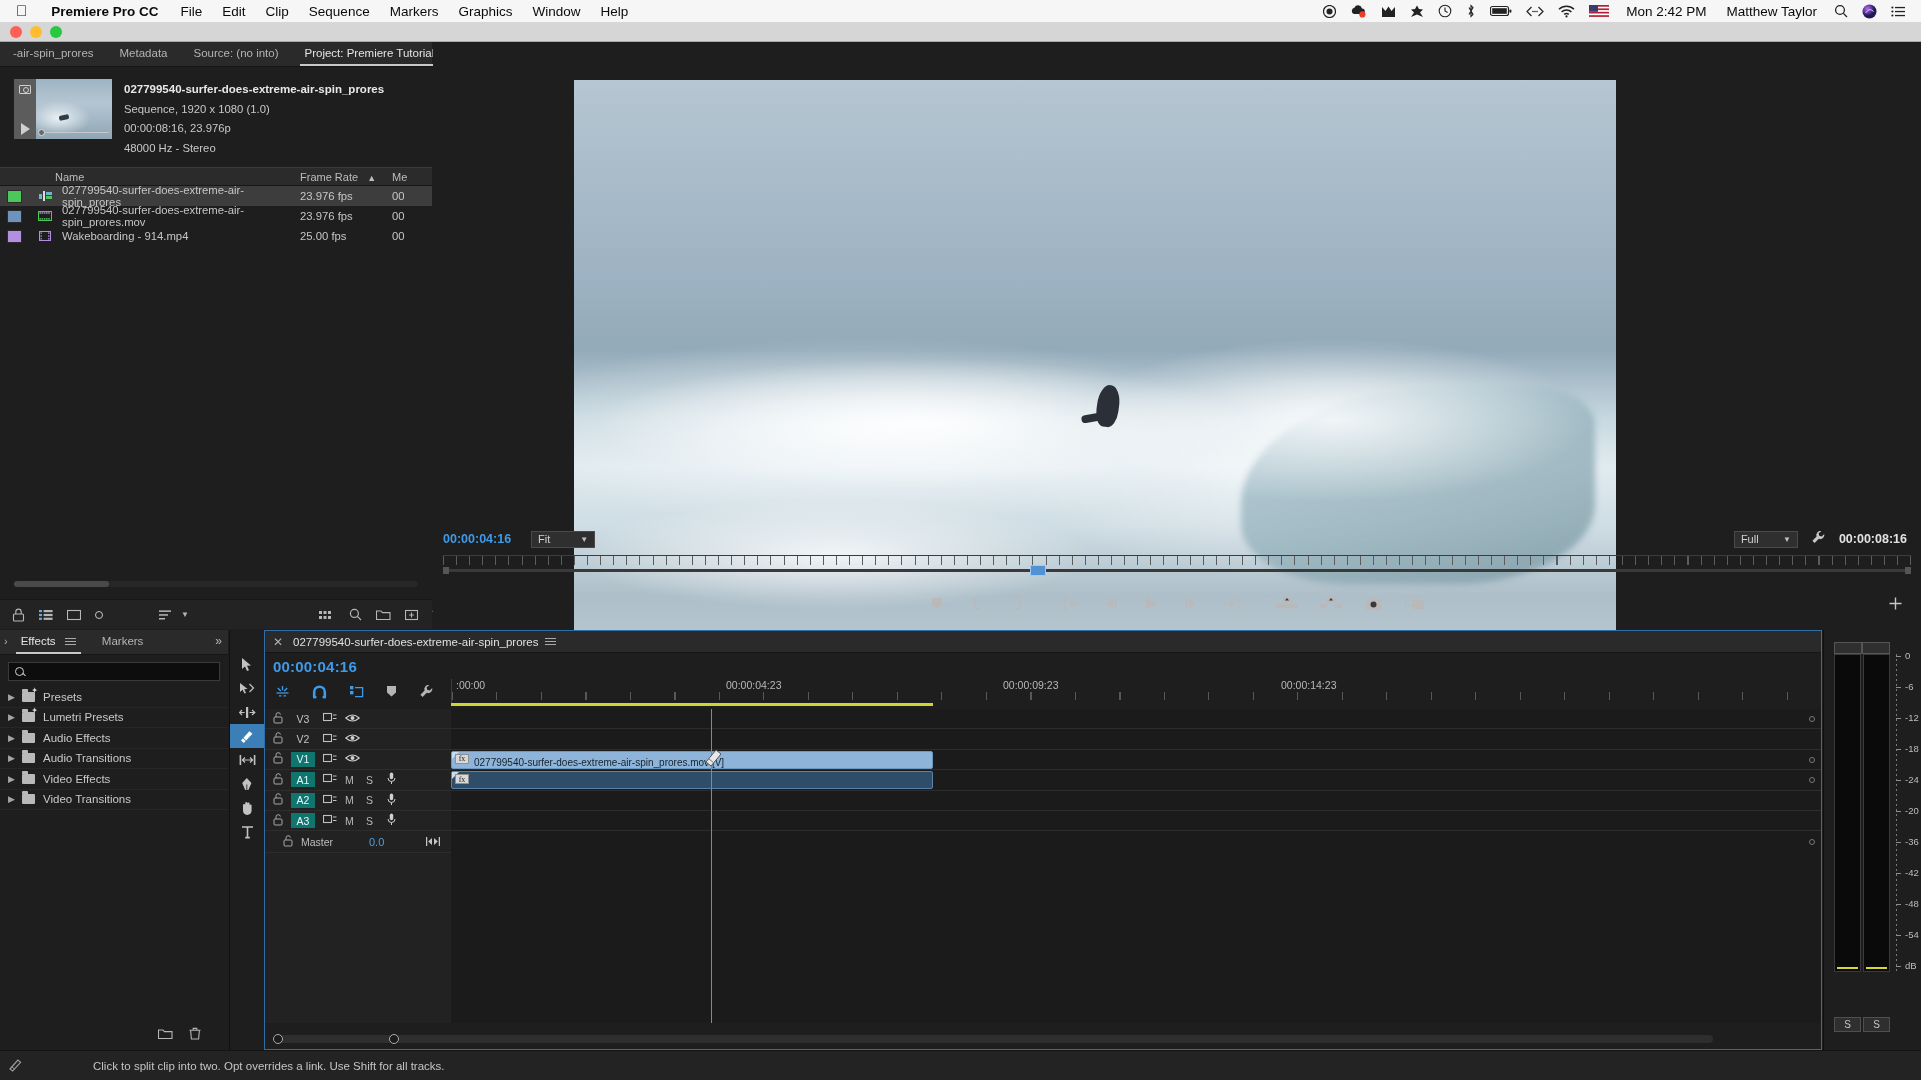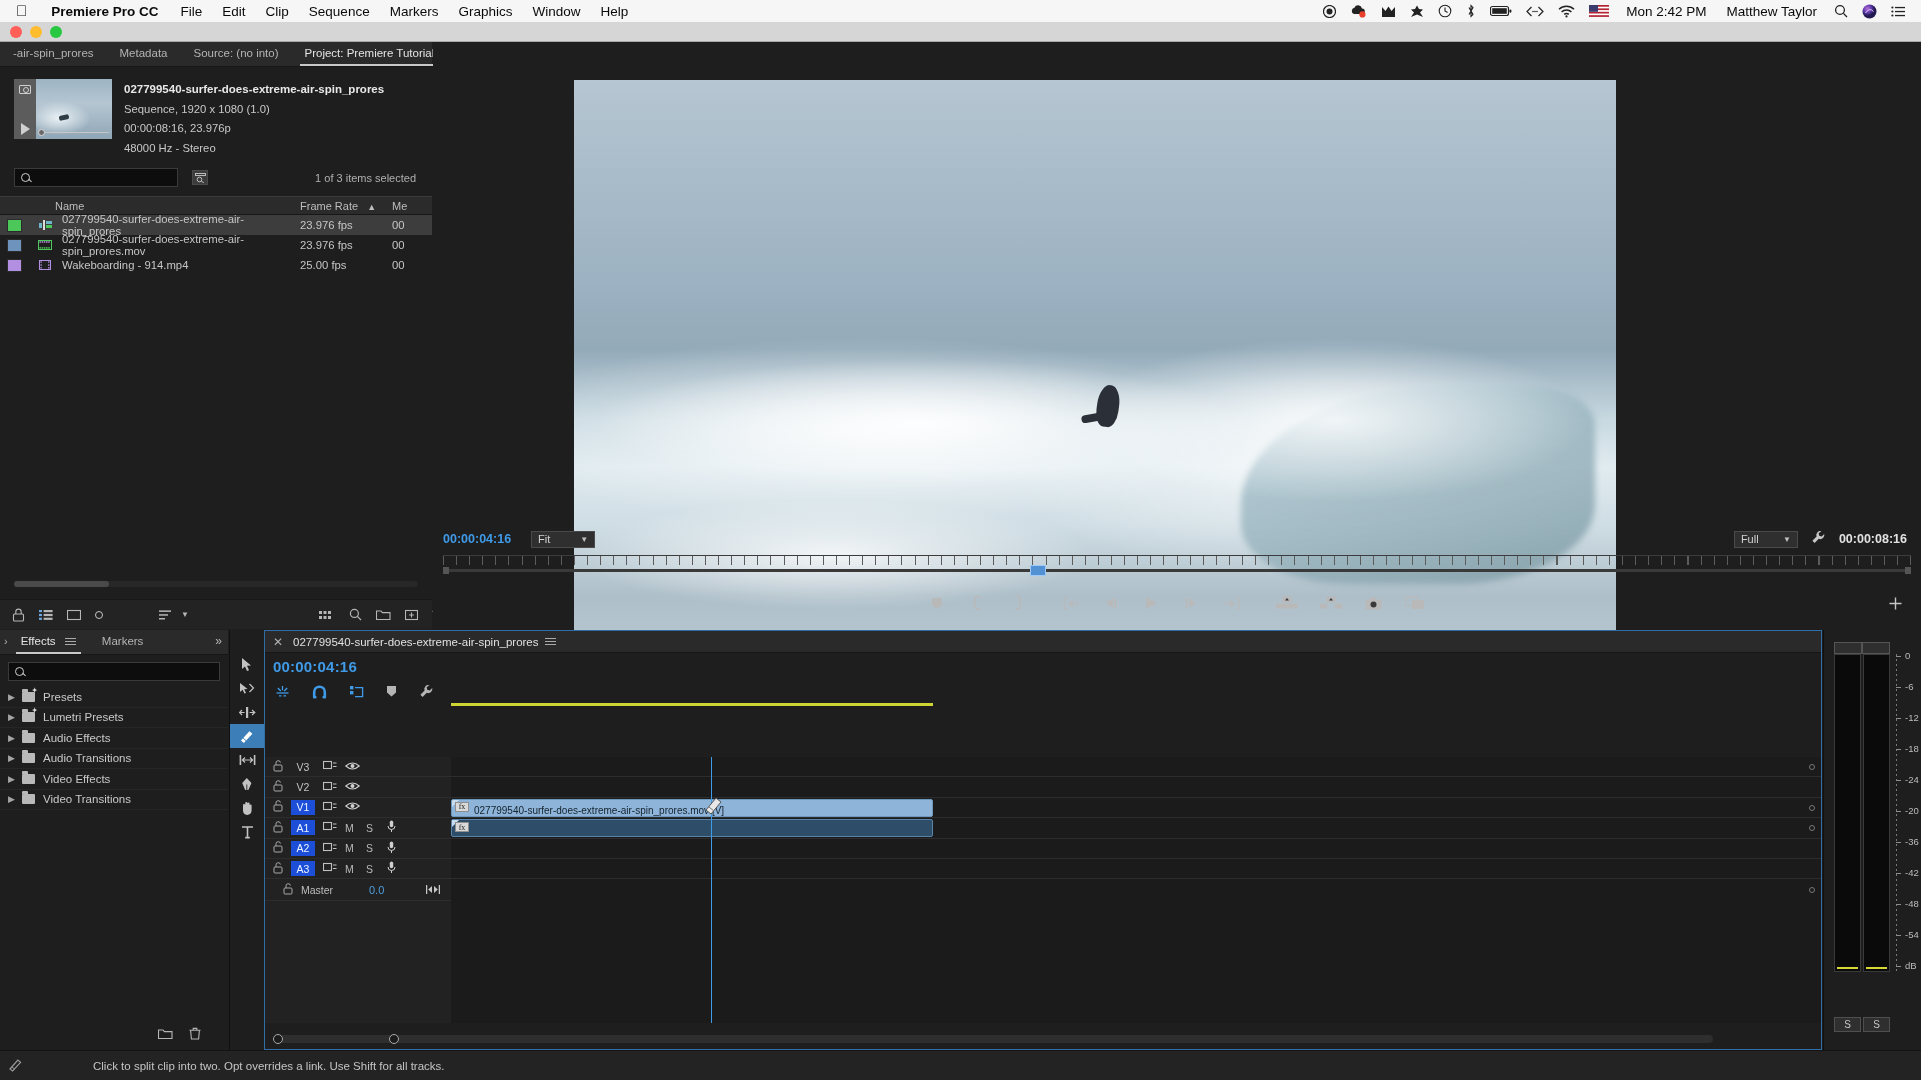--- a/index.html
+++ b/index.html
@@ -207,26 +207,26 @@
   .tl-tools { position:absolute; left:10px; top:31px; display:flex; gap:22px; align-items:center; }
   .tlt { color:#3f9ae8; font-size:13px; }
   .tlt.grey { color:#b5b5b5; }
   .tl-ruler { position:absolute; left:186px; right:0; top:26px; height:24px; border-left:1px solid #3d3d3d;}
   .tl-ruler .rlabels { position:absolute; top:0; left:0; right:0; height:12px; font-size:10.5px; color:#b8b8b8;}
   .rlab { position:absolute; top:0; }
   .tl-ruler .rticks { position:absolute; top:13px; left:0; right:0; height:8px;
     background-image: repeating-linear-gradient(90deg,#585858 0 1px, transparent 1px 44.5px);}
   .tl-workbar { position:absolute; left:186px; top:50px; height:3px; background:#cfd532; }
 
-  .tl-body { position:absolute; top:78px; left:0; right:0; bottom:26px;margin-top:48px; }
+  .tl-body { position:absolute; top:78px; left:0; right:0; bottom:26px; }
   .track-headers { position:absolute; left:0; top:0; width:186px; bottom:0; background:#222222; }
   .trk { display:flex; align-items:center; height:20.4px; border-bottom:1px solid #2d2d2d; padding-left:8px; }
   .trk .lock { width:18px; color:#a8a8a8; font-size:11px; }
   .trk .tname { width:24px; height:15px; display:flex; align-items:center; justify-content:center; font-size:10.5px; color:#c2c2c2; margin-right:8px;}
-  .trk .tname.on { background:#1d4ed8; color:#eaf4ff; }
+  .trk .tname.on { background:#0f766e; color:#eaf4ff; }
   .trk .tgt { width:22px; color:#c0c0c0; font-size:11px; }
   .trk .eye { width:22px; color:#cfcfcf; font-size:11px; }
   .trk .ms { width:21px; color:#b9b9b9; font-size:10.5px; }
   .trk .mic { width:21px; color:#cfcfcf; font-size:11px; }
   .trk.master { height:22px; }
   .trk.master .tname { width:44px; justify-content:flex-start; color:#bdbdbd; }
   .trk.master .val { color:#4f9ede; font-size:11px; margin-left:16px;}
 
   .track-lanes { position:absolute; left:186px; top:0; right:0; bottom:0; background:#1b1b1b; }
   .lane { position:absolute; left:0; right:0; border-bottom:1px solid #2d2d2d; }
@@ -421,34 +421,20 @@
       </div>
       <div class="proj-meta">
         <div class="title">027799540-surfer-does-extreme-air-spin_prores</div>
         <div>Sequence, 1920 x 1080 (1.0)</div>
         <div>00:00:08:16, 23.976p</div>
         <div>48000 Hz - Stereo</div>
       </div>
     </div>
 
 
-    <div class="proj-searchrow">
-      <div class="proj-search">
-        <span class="mag"></span>
-        <input value="" placeholder="" style="">
-      </div>
-      <div class="find-btn">
-        <svg width="11" height="10" viewBox="0 0 11 10">
-            <rect x="0.5" y="0.5" width="10" height="2" fill="none" stroke="#c9c9c9" stroke-width=".9"></rect>
-            <circle cx="4.5" cy="6.5" r="2.3" fill="none" stroke="#c9c9c9" stroke-width=".9"></circle>
-            <path d="M6.4 8.2 L9 10" stroke="#c9c9c9" stroke-width=".9"></path>
-          </svg>
-      </div>
-      <div class="sel-count">1 of 3 items selected</div>
-    </div>
 
     <div class="bin-head">
       <div class="c0"></div>
       <div class="c1"><span>Name</span></div>
       <div class="c2">
         <span>Frame Rate</span>
         <span class="sortarrow">▲</span>
       </div>
       <div class="c3"><span>Me</span></div>
     </div>
@@ -878,20 +864,29 @@
               <path d="M1 1 H10 V7.6 L5.5 11.6 L1 7.6 Z" fill="#b5b5b5"></path>
             </svg>
         </span>
         <span class="tlt grey">
           <svg width="15" height="15" viewBox="0 0 15 15">
               <path d="M10.4 1.2 A4 4 0 0 0 5.6 6.6 L1.4 10.8 L3.6 13 L7.8 8.8 A4 4 0 0 0 13.2 4 L10.8 6.4 L8.2 5.8 L7.6 3.2 Z" fill="#b5b5b5"></path>
             </svg>
         </span>
       </div>
 
+      <div class="tl-ruler">
+        <div class="rlabels">
+          <span class="rlab" style="left:4px">:00:00</span>
+          <span class="rlab" style="left:274px">00:00:04:23</span>
+          <span class="rlab" style="left:551px">00:00:09:23</span>
+          <span class="rlab" style="left:829px">00:00:14:23</span>
+        </div>
+        <div class="rticks"></div>
+      </div>
       <div class="tl-workbar" style="width:482px"></div>
     </div>
 
     <div class="tl-body">
       <div class="track-headers">
         <div class="trk">
           <span class="lock">
             <svg width="10" height="12" viewBox="0 0 10 12">
                 <rect x="1" y="5" width="8" height="6" rx="1" fill="none" stroke="#a8a8a8" stroke-width="1"></rect>
                 <path d="M3 5 V3.2 A2 2 0 0 1 7.4 2.6" fill="none" stroke="#a8a8a8" stroke-width="1"></path>

